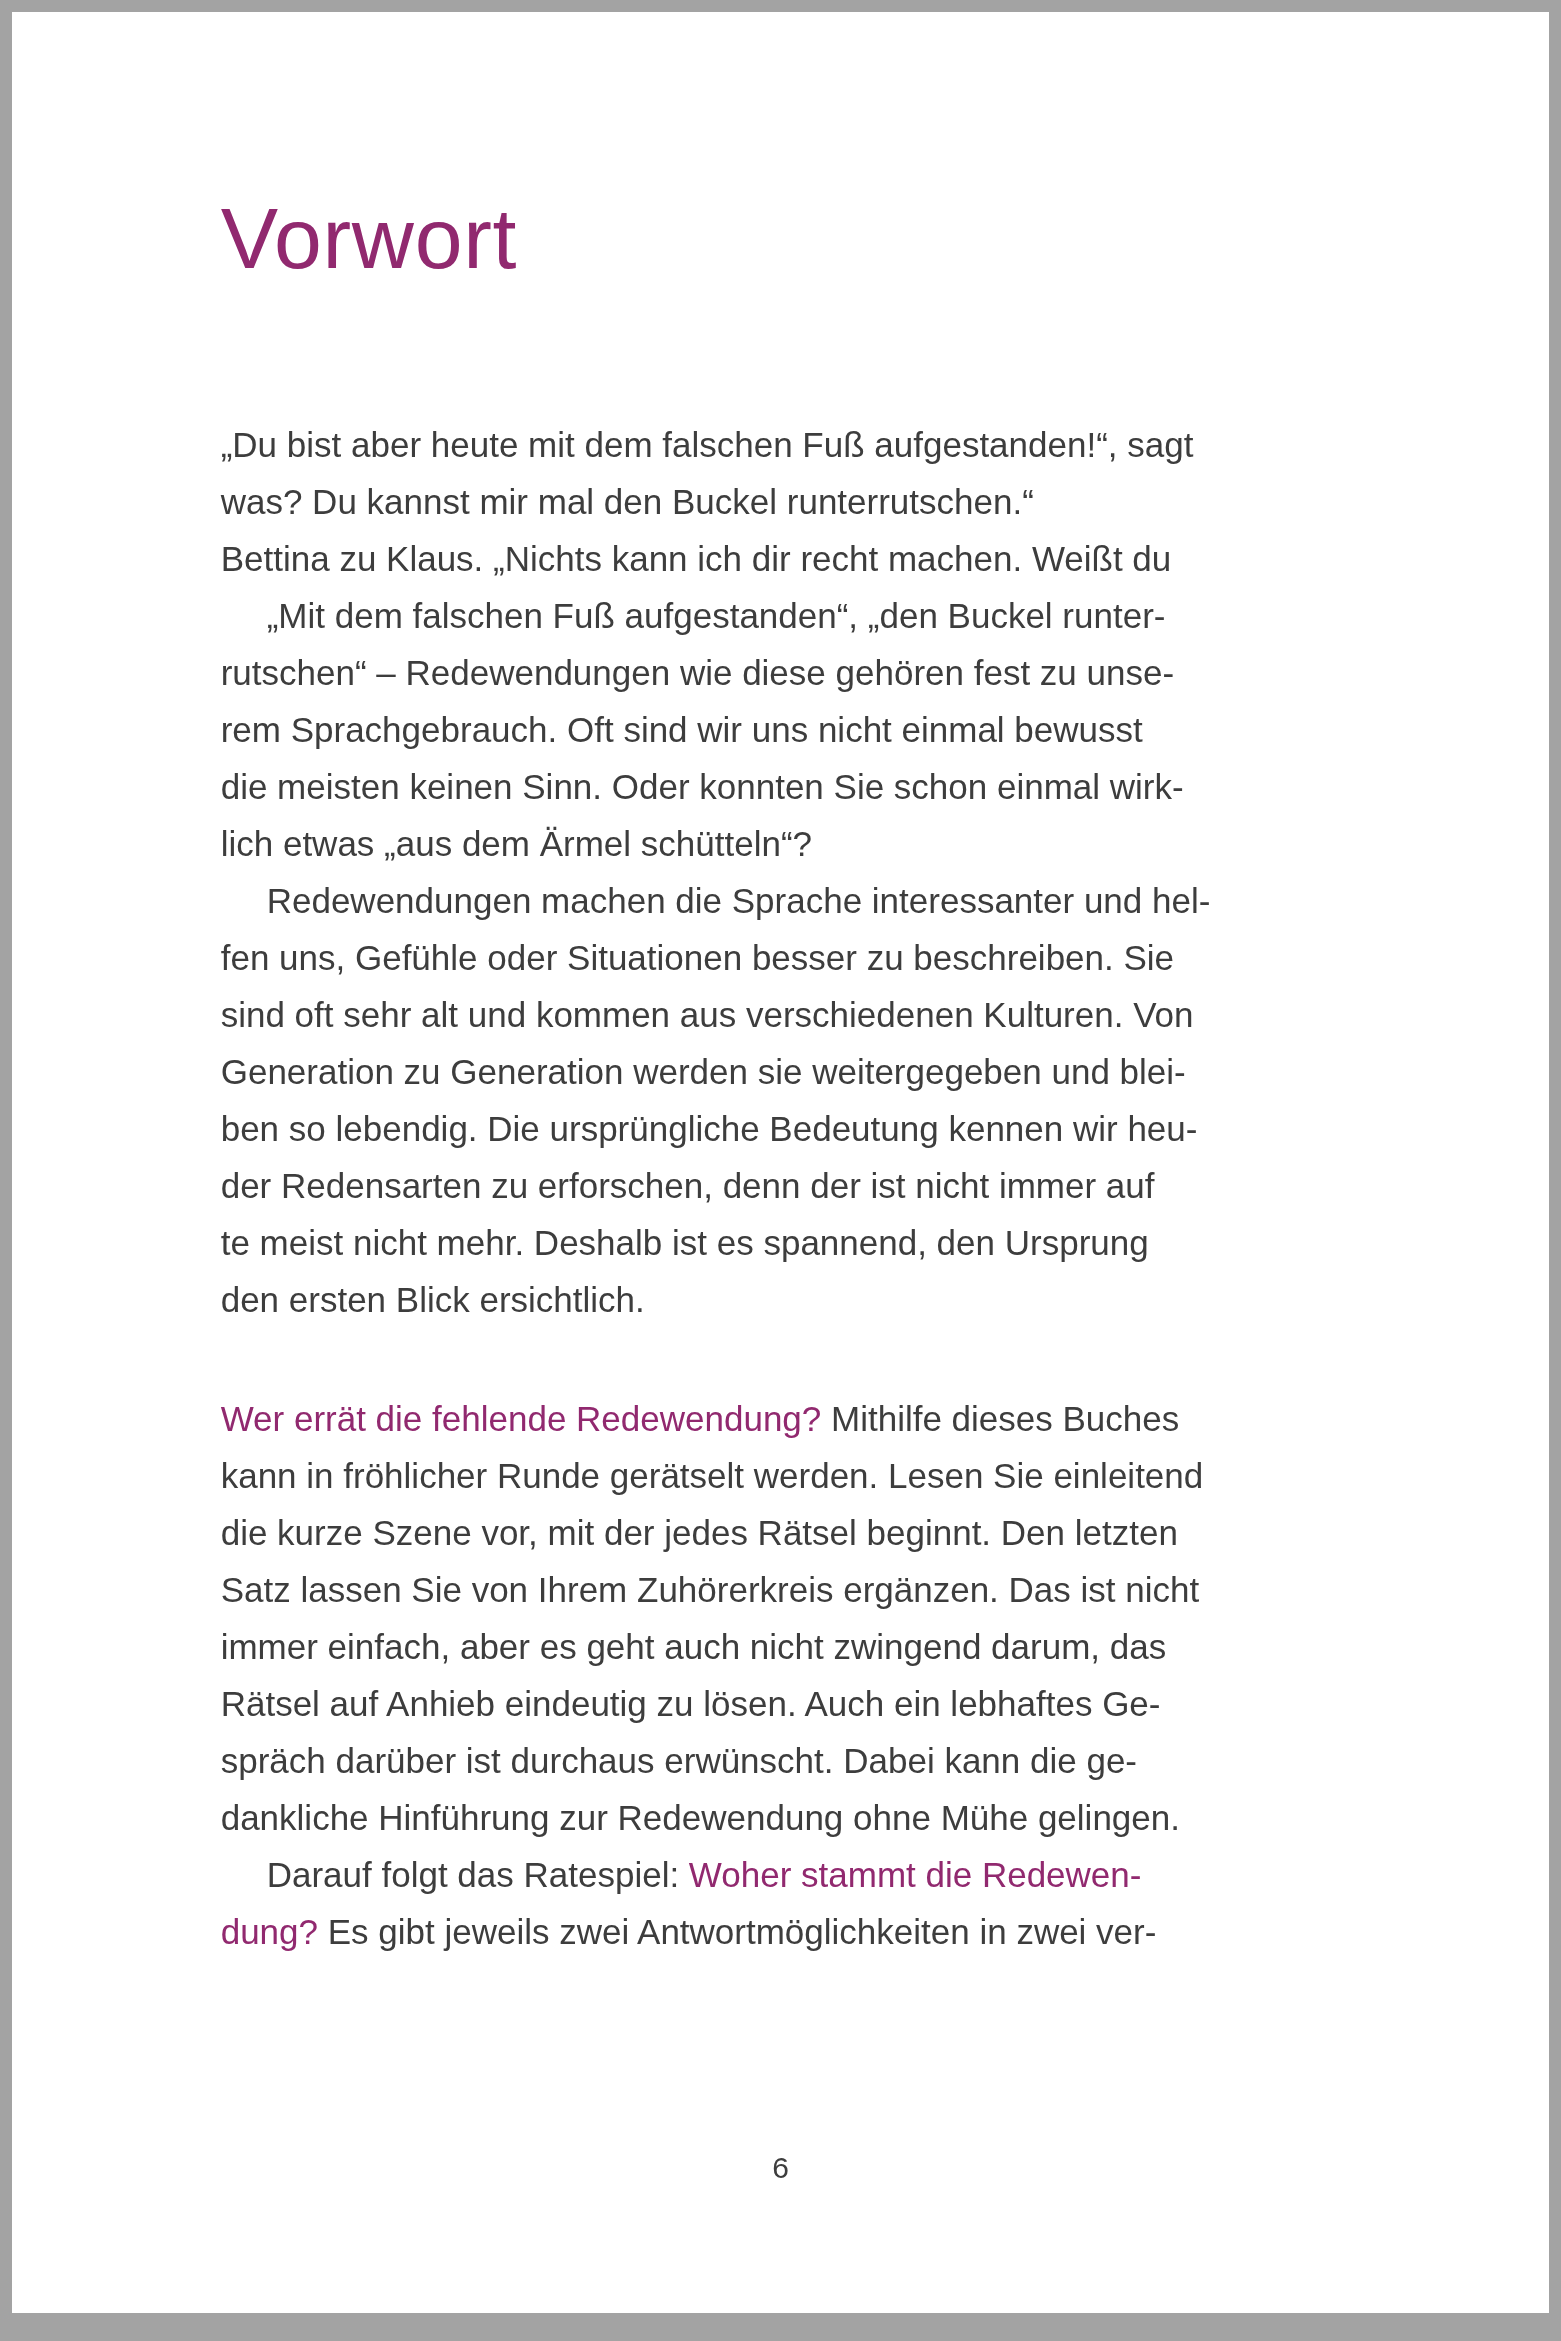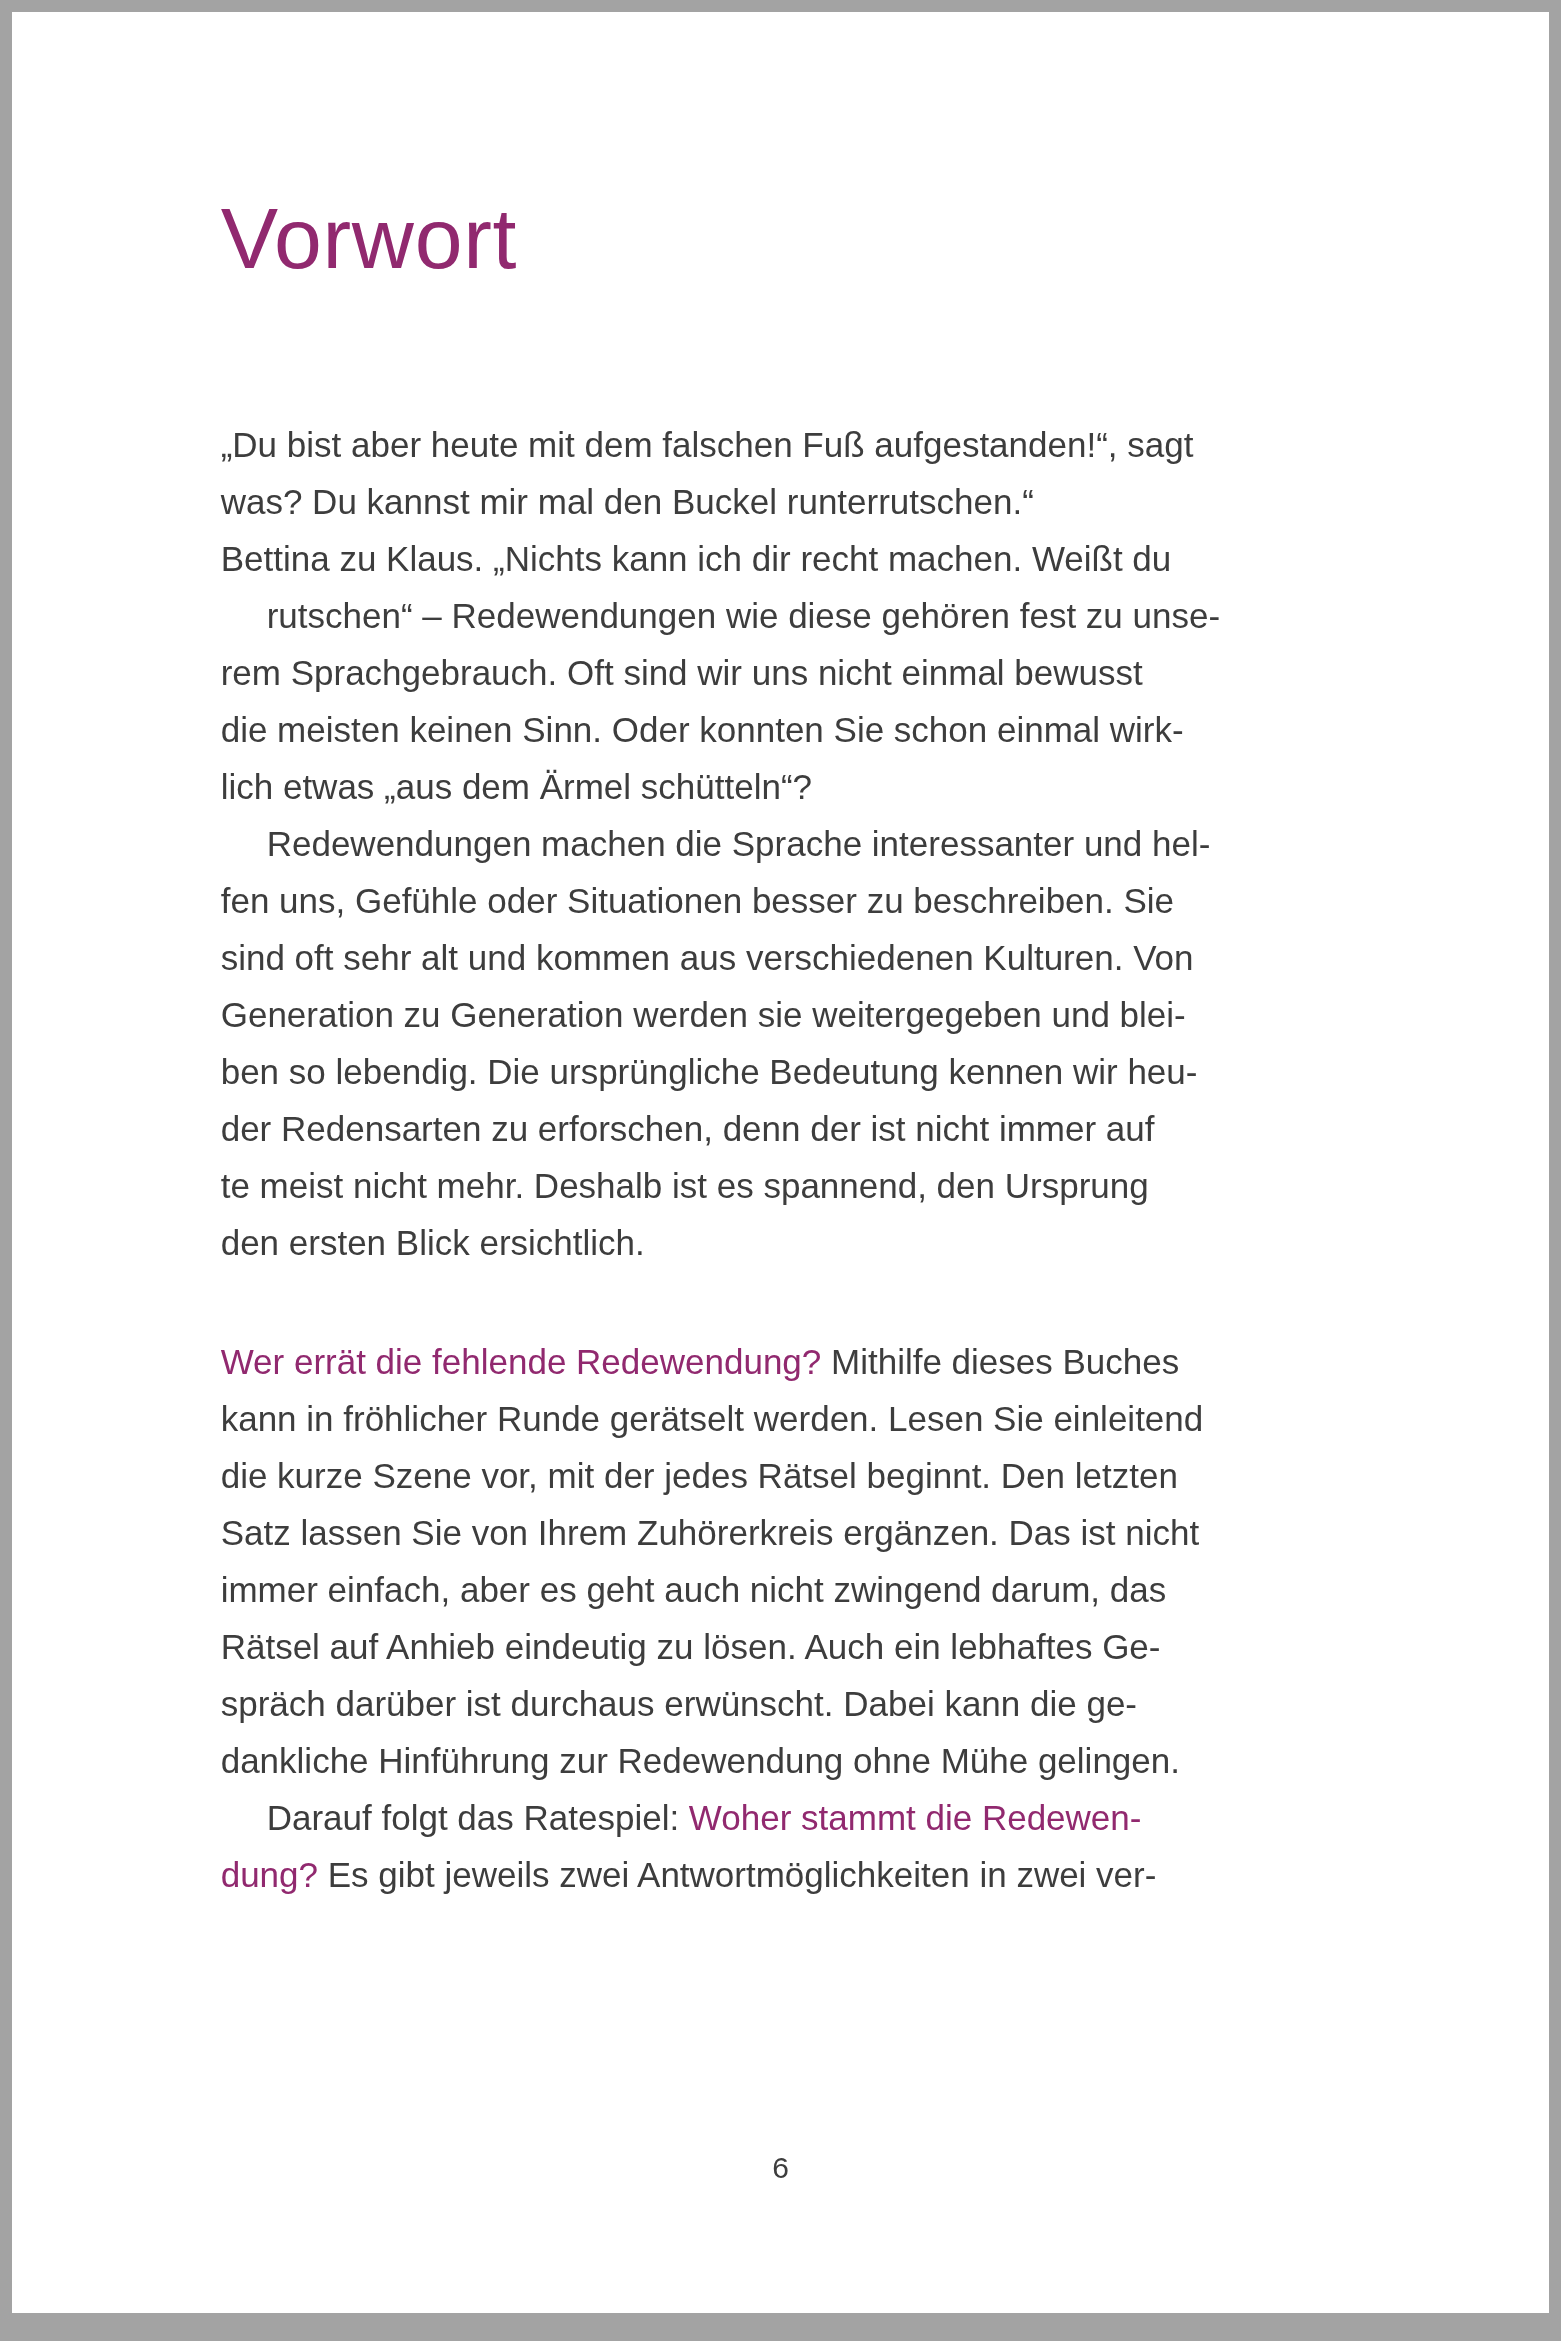--- a/index.html
+++ b/index.html
@@ -71,20 +71,21 @@
 
     <h1 class="title">Vorwort</h1>
 
     <div class="body-text">
         <div class="paragraph">
           <div class="line"><span>„Du bist aber heute mit dem falschen Fuß aufgestanden!“, sagt</span></div>
           <div class="line"><span>was? Du kannst mir mal den Buckel runterrutschen.“</span></div>
           <div class="line"><span>Bettina zu Klaus. „Nichts kann ich dir recht machen. Weißt du</span></div>
         </div>
         <div class="paragraph indent">
+          <div class="line"><span>„Mit dem falschen Fuß aufgestanden“, „den Buckel runter-</span></div>
           <div class="line"><span>rutschen“ – Redewendungen wie diese gehören fest zu unse-</span></div>
           <div class="line"><span>rem Sprachgebrauch. Oft sind wir uns nicht einmal bewusst</span></div>
           <div class="line"><span>die meisten keinen Sinn. Oder konnten Sie schon einmal wirk-</span></div>
           <div class="line"><span>lich etwas „aus dem Ärmel schütteln“?</span></div>
         </div>
         <div class="paragraph indent">
           <div class="line"><span>Redewendungen machen die Sprache interessanter und hel-</span></div>
           <div class="line"><span>fen uns, Gefühle oder Situationen besser zu beschreiben. Sie</span></div>
           <div class="line"><span>sind oft sehr alt und kommen aus verschiedenen Kulturen. Von</span></div>
           <div class="line"><span>Generation zu Generation werden sie weitergegeben und blei-</span></div>

